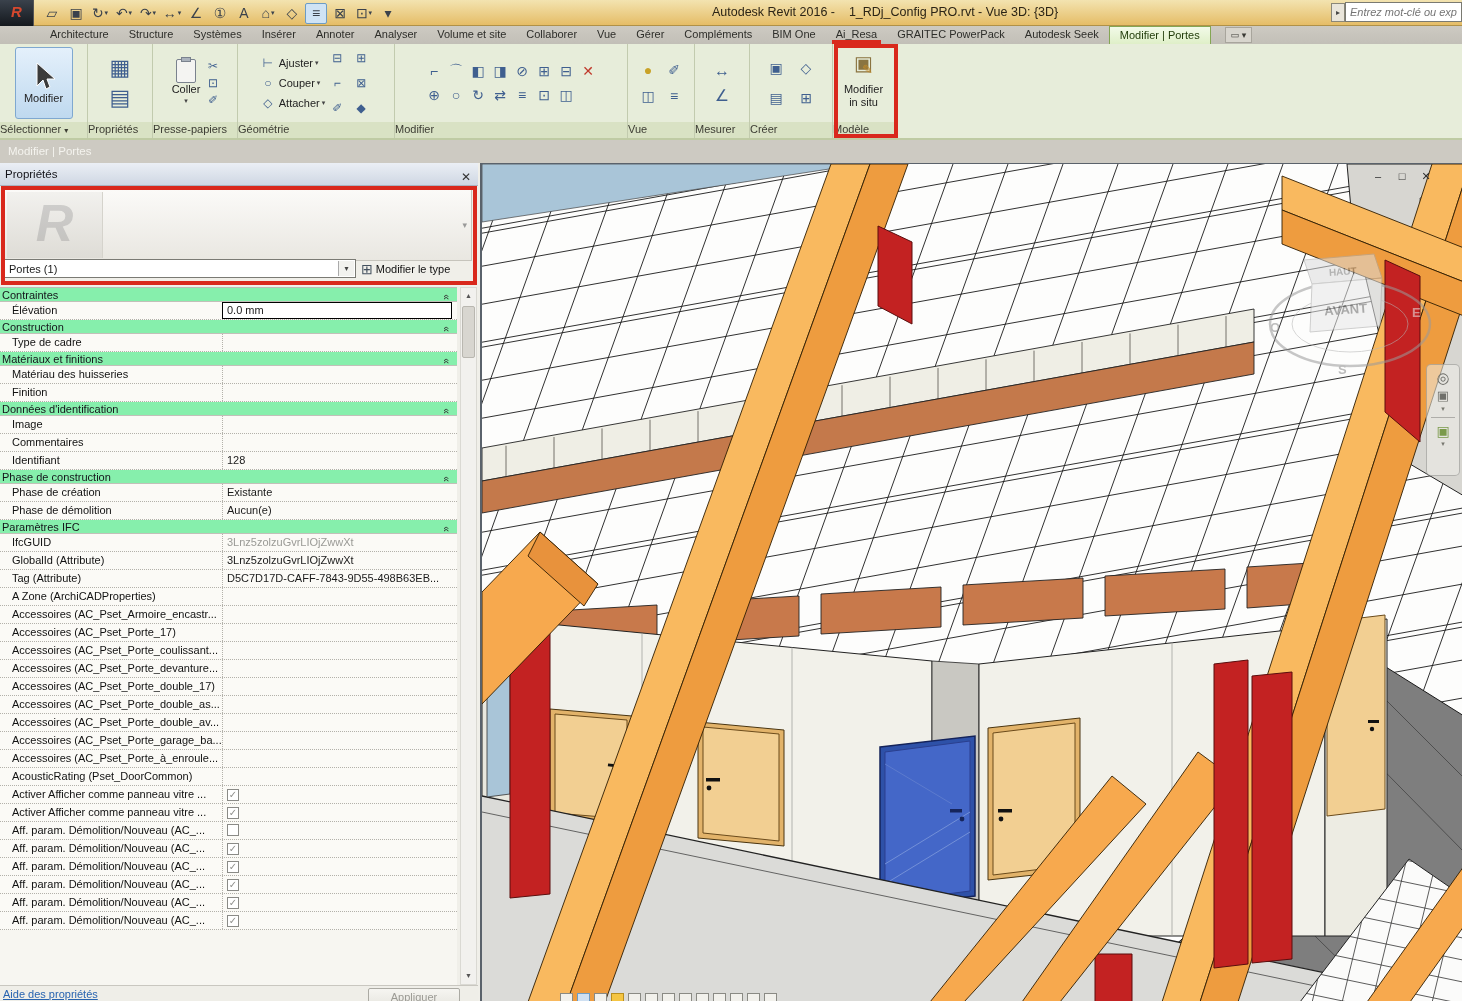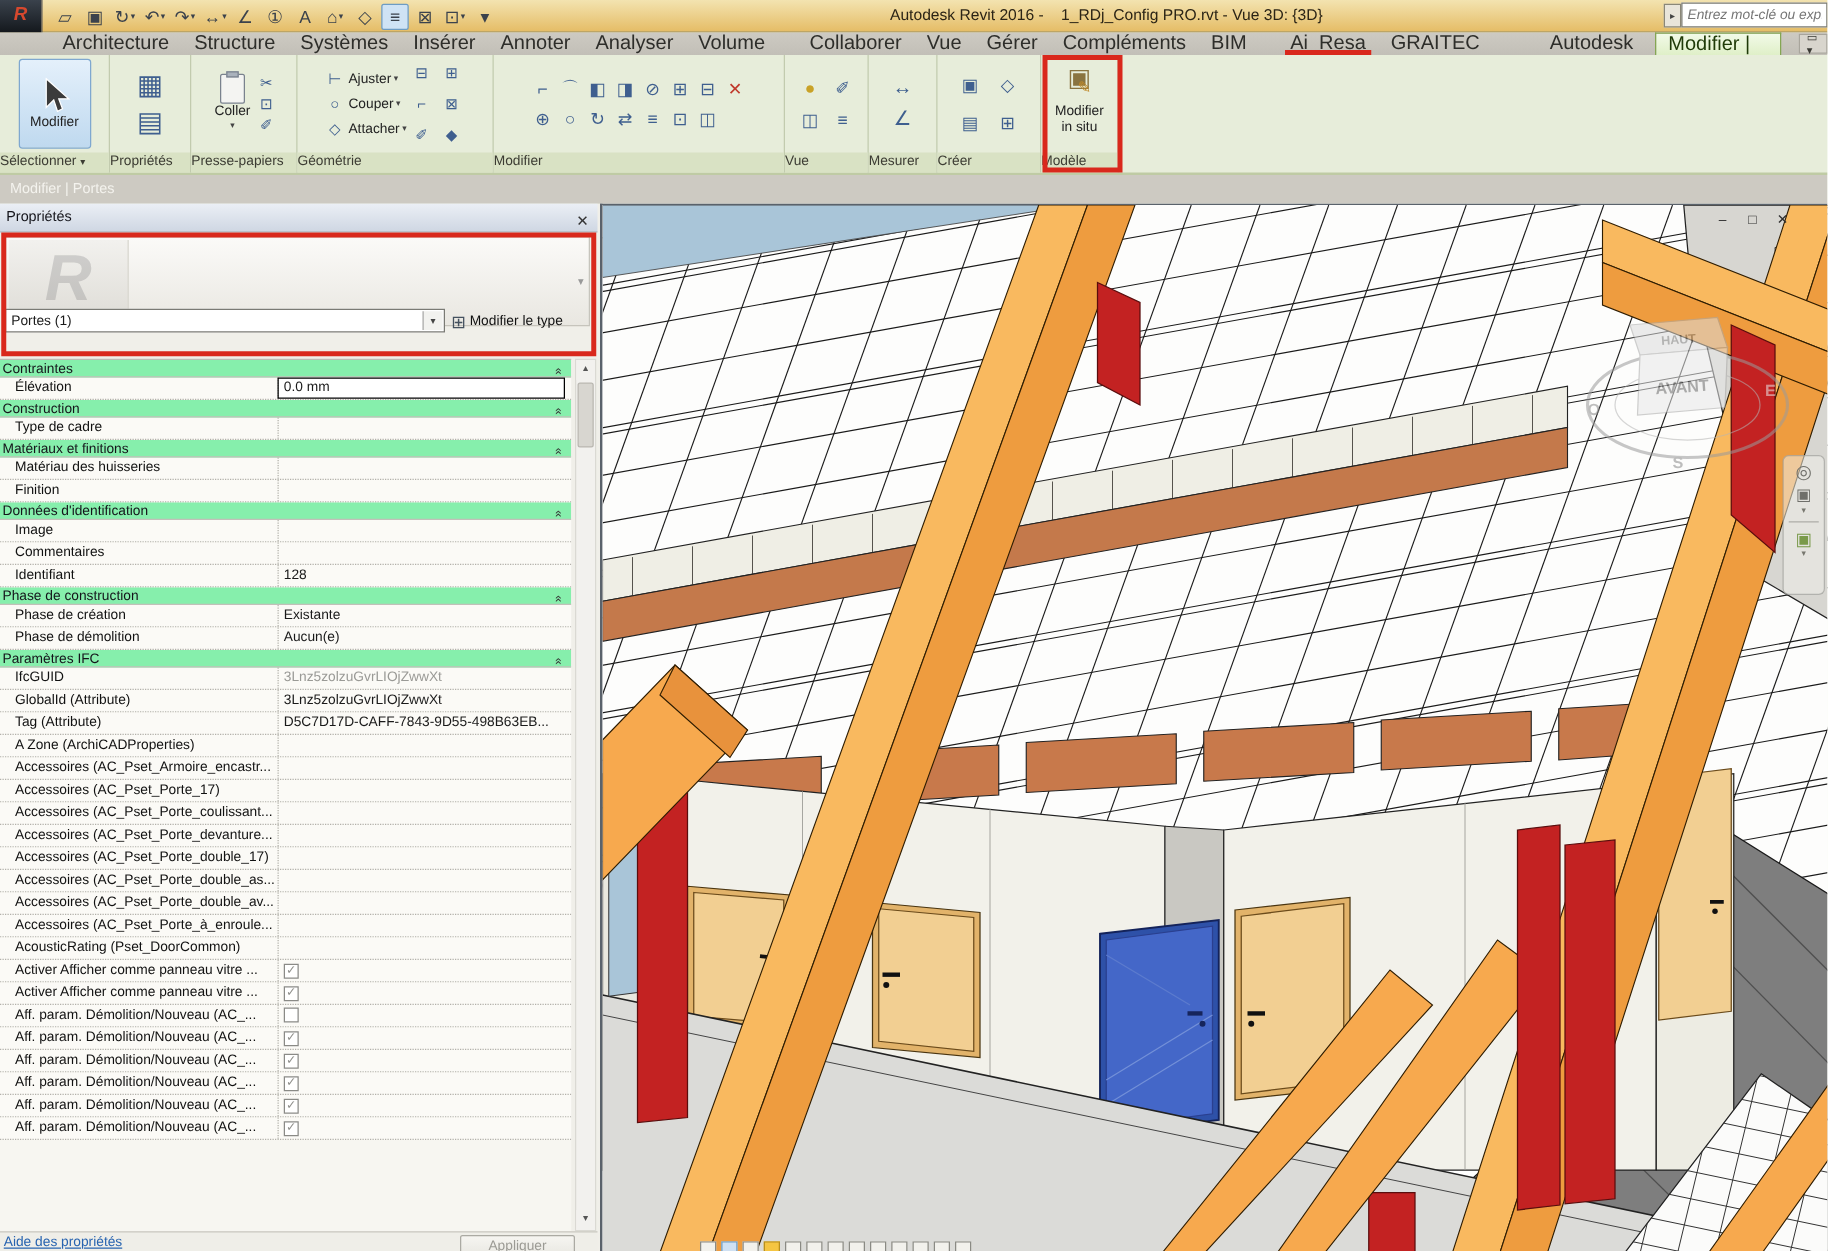--- a/index.html
+++ b/index.html
@@ -14,21 +14,21 @@
   .qbtn { display:inline-flex; align-items:center; justify-content:center; min-width:22px; height:21px; margin:0 1px; color:#3b424c; font-size:14px; border:1px solid transparent; border-radius:2px; }
   .qbtn.active { background:#cfe3f5; border-color:#6d9cc4; }
   .qdd { font-size:7px; color:#3b424c; margin-left:1px; }
   #title-text { position:absolute; left:712px; top:0; width:600px; height:25px; line-height:25px; font-size:12.5px; color:#2b2416; white-space:pre; overflow:hidden; }
   #infocenter { position:absolute; right:0; top:2px; display:flex; align-items:center; }
   #ic-arrow { width:14px; height:19px; background:#e9e5da; border:1px solid #8a8778; color:#444; font-size:8px; text-align:center; line-height:18px; }
   #search-input { width:117px; height:20px; border:1px solid #7a7a72; font-style:italic; font-size:11px; padding:0 4px; color:#333; }
 
   
   #tabbar { position:absolute; left:0; top:26px; width:1462px; height:18px; background:linear-gradient(#CDCAC2,#C2BFB7); display:flex; align-items:flex-end; padding-left:40px; }
-  .rtab { height:18px; line-height:17px; padding:0 10px; font-size:16px; color:#2e2e2a; position:relative; cursor:default; }
+  .rtab { height:18px; line-height:17px; padding:0 10px; font-size:11px; color:#2e2e2a; position:relative; cursor:default; }
   .rtab.active { background:linear-gradient(#F2FAE8,#DFEFC8); border:1px solid #84A653; border-bottom:none; color:#1f3a08; }
   .rtab.marked::after { content:""; position:absolute; left:6px; right:6px; bottom:0; height:4px; background:#D9281C; }
   #tab-overflow { margin-left:14px; height:16px; display:flex; align-items:center; color:#3a3a34; font-size:9px; border:1px solid #a8a59c; background:#d8d5cd; padding:0 5px; margin-bottom:1px; }
 
   
   #ribbon { position:absolute; left:0; top:44px; width:1462px; height:96px; background:#E7EDDA; border-bottom:2px solid #BFCBA4; display:flex; }
   .panel { height:94px; border-right:1px solid #C2CBAE; display:flex; flex-direction:column; flex:0 0 auto; }
   .pbody { flex:1; display:flex; align-items:center; justify-content:center; padding:2px; }
   .plabel { height:16px; background:#D9E2C4; font-size:11px; color:#3c3c33; text-align:left; line-height:15px; }
   .plabel .pcaret { font-size:8px; }
@@ -50,21 +50,21 @@
   #contextbar { position:absolute; left:0; top:140px; width:1462px; height:23px; background:#CDCAC2; color:#F4F3EE; font-size:11.5px; line-height:22px; padding-left:8px; }
 
   
   #propsheet { position:absolute; left:0; top:163px; width:480px; height:838px; background:#F0EFE9; }
   #props-header { position:absolute; left:0; top:0; width:478px; height:23px; background:linear-gradient(#EBEFF5,#CM); background:linear-gradient(#EBEFF5,#CFD7E3); border-bottom:1px solid #aab2bf; font-size:11.5px; line-height:22px; padding-left:5px; color:#14141a; }
   #props-close { position:absolute; right:7px; top:3px; font-size:12px; color:#333; }
   #typesel { position:absolute; left:2px; top:24px; width:474px; height:96px; }
   #typesel-box { position:absolute; left:2px; top:2px; width:468px; height:72px; background:linear-gradient(#FBFAF8,#E9E7E1); border:1px solid #c6c4bc; }
   #typesel-img { position:absolute; left:2px; top:2px; width:96px; height:66px; background:linear-gradient(#F2F1EE,#DEDCD6); border-right:1px solid #d5d3cc; font-size:52px; font-weight:bold; font-style:italic; color:rgba(90,90,95,0.22); text-align:center; line-height:62px; }
   #typesel-dd { position:absolute; right:4px; top:30px; color:#999; font-size:9px; }
-  #combo-row { position:absolute; left:2px; top:60px; width:474px; height:20px; display:flex; }
+  #combo-row { position:absolute; left:2px; top:72px; width:474px; height:20px; display:flex; }
   #type-combo { width:352px; height:19px; background:#fff; border:1px solid #7a7a74; position:relative; line-height:18px; padding-left:4px; }
   #type-combo .cdd { position:absolute; right:1px; top:1px; width:16px; height:15px; border-left:1px solid #aaa; text-align:center; font-size:8px; color:#444; line-height:15px; background:#f2f2ef; }
   #edit-type { margin-left:5px; display:flex; align-items:center; font-size:11px; color:#111; }
   #edit-type .eticon { font-size:14px; color:#44515f; margin-right:3px; }
 
   #propgrid { position:absolute; left:0; top:124px; width:457px; height:698px; overflow:hidden; background:#F7F6F1; border-top:1px solid #bdbbb4; }
   .psec { height:14px; background:#86efac; border-bottom:1px solid #c2c0b9; display:flex; align-items:center; padding-left:2px; color:#14141a; position:relative; }
   .psec .chev { position:absolute; right:8px; top:3px; font-size:10px; color:#333; transform:rotate(90deg); letter-spacing:-1px; }
   .prow { height:18px; display:flex; border-bottom:1px dotted #b3b1aa; background:#FBFAF6; }
   .prow .plbl { width:222px; padding-left:12px; line-height:17px; overflow:hidden; white-space:nowrap; color:#111; }
@@ -397,20 +397,24 @@
         <div class="prow">
           <div class="plbl">Accessoires (AC_Pset_Porte_double_17)</div>
           <div class="pval"></div>
         </div>
         <div class="prow">
           <div class="plbl">Accessoires (AC_Pset_Porte_double_as...</div>
           <div class="pval"></div>
         </div>
         <div class="prow">
           <div class="plbl">Accessoires (AC_Pset_Porte_double_av...</div>
+          <div class="pval"></div>
+        </div>
+        <div class="prow">
+          <div class="plbl">Accessoires (AC_Pset_Porte_garage_ba...</div>
           <div class="pval"></div>
         </div>
         <div class="prow">
           <div class="plbl">Accessoires (AC_Pset_Porte_à_enroule...</div>
           <div class="pval"></div>
         </div>
         <div class="prow">
           <div class="plbl">AcousticRating (Pset_DoorCommon)</div>
           <div class="pval"></div>
         </div>

